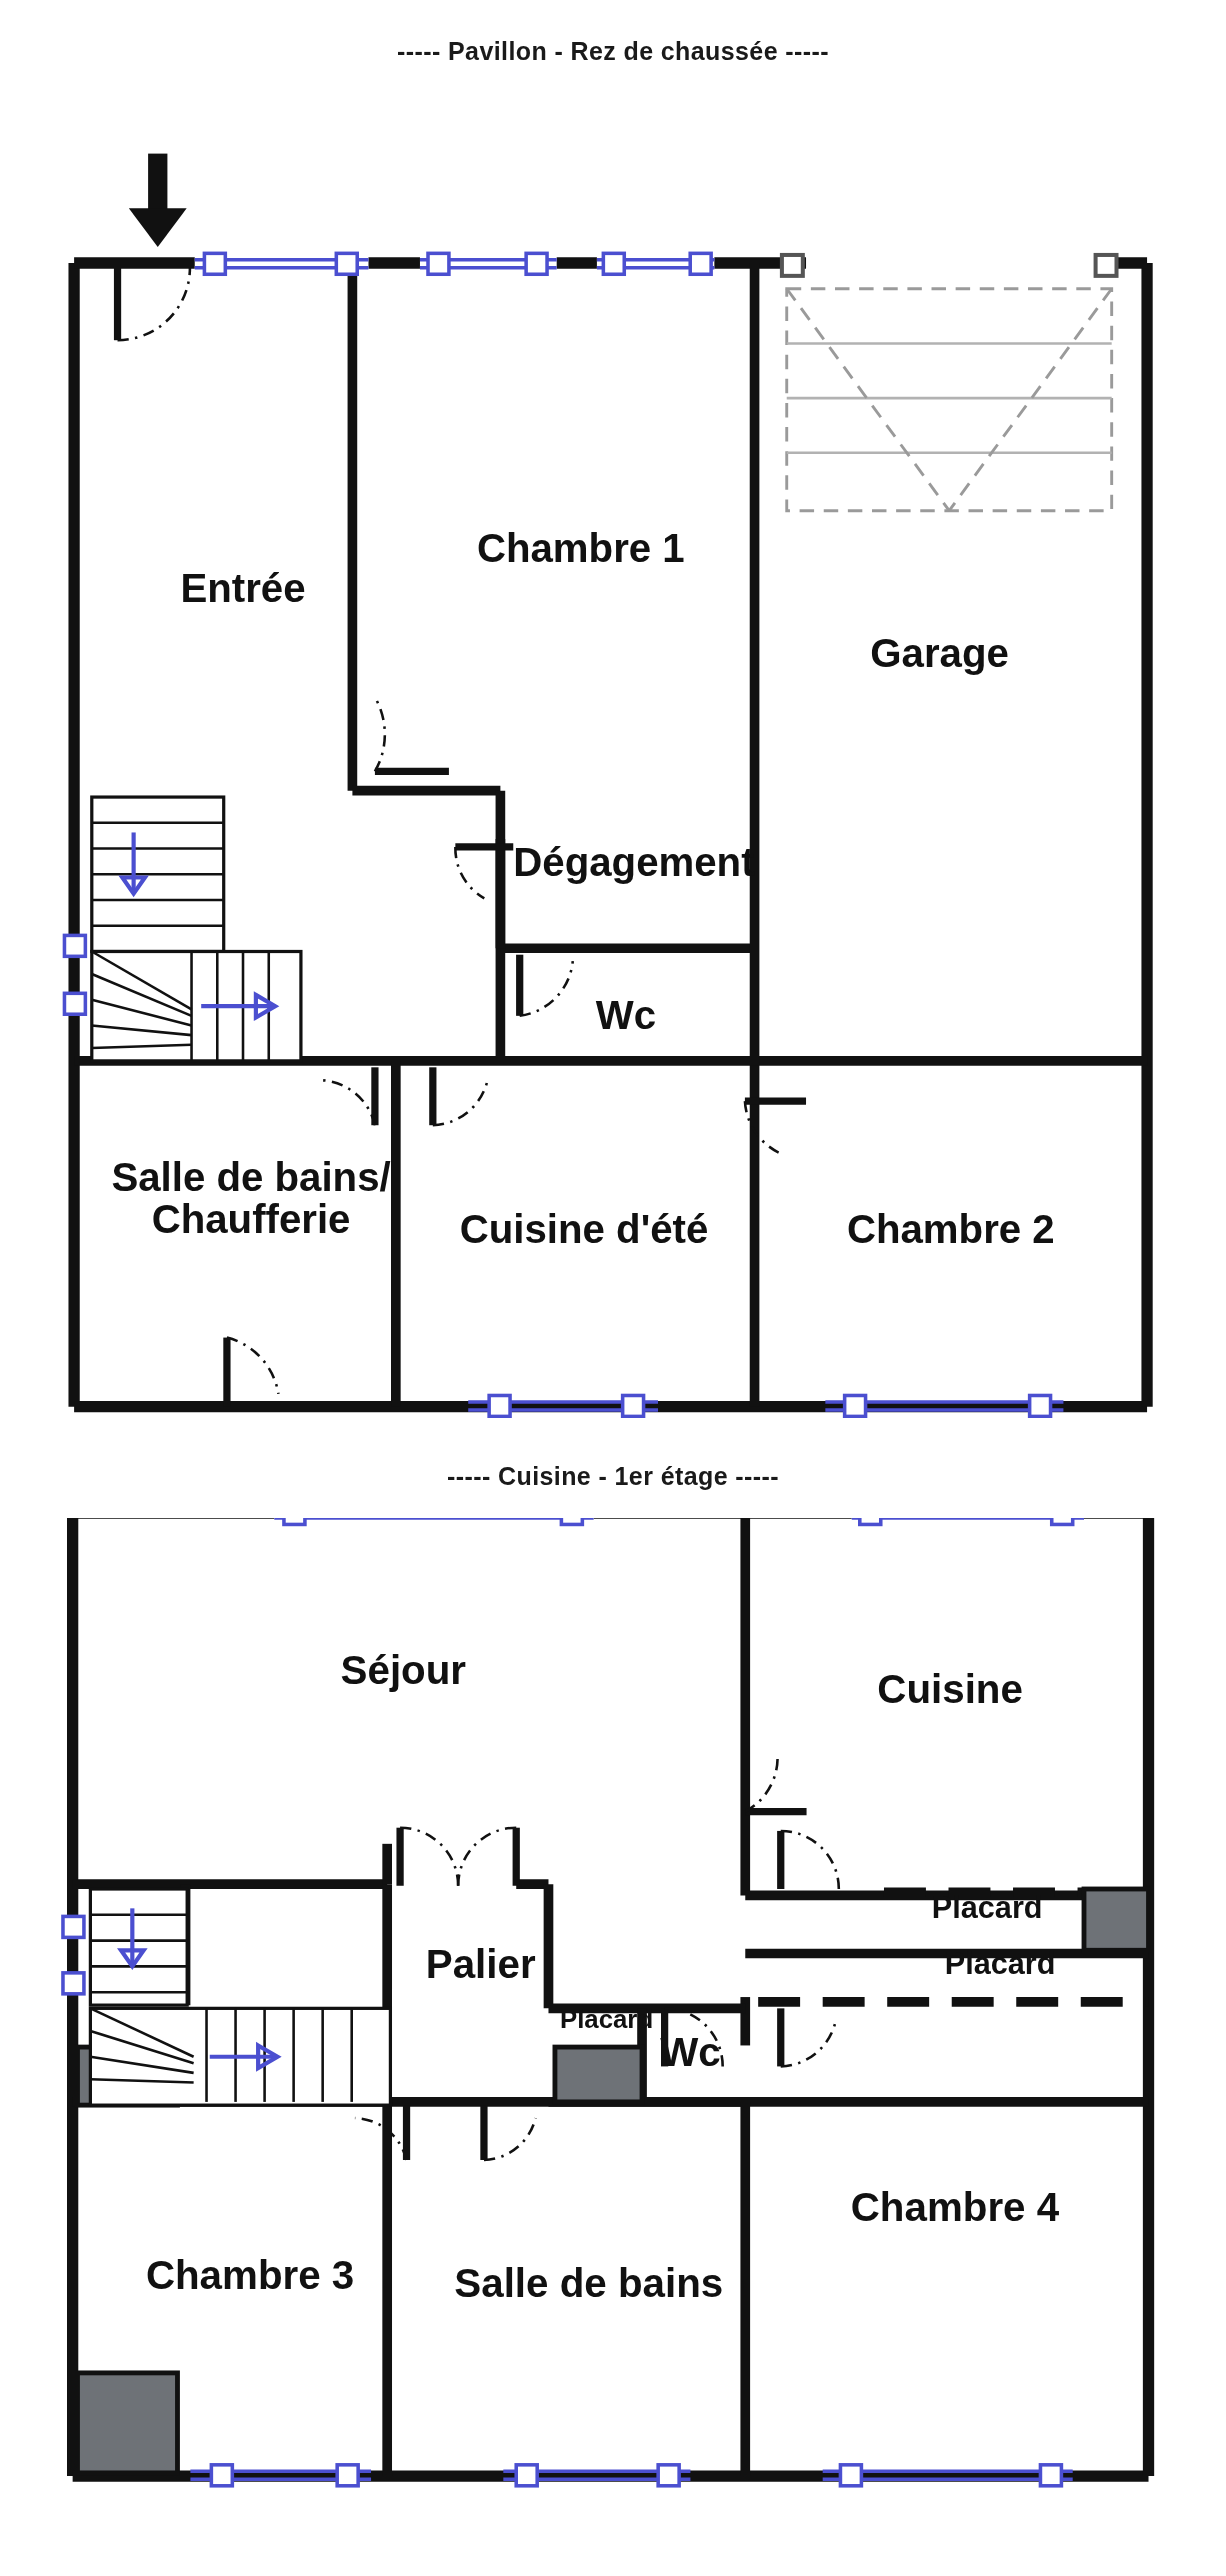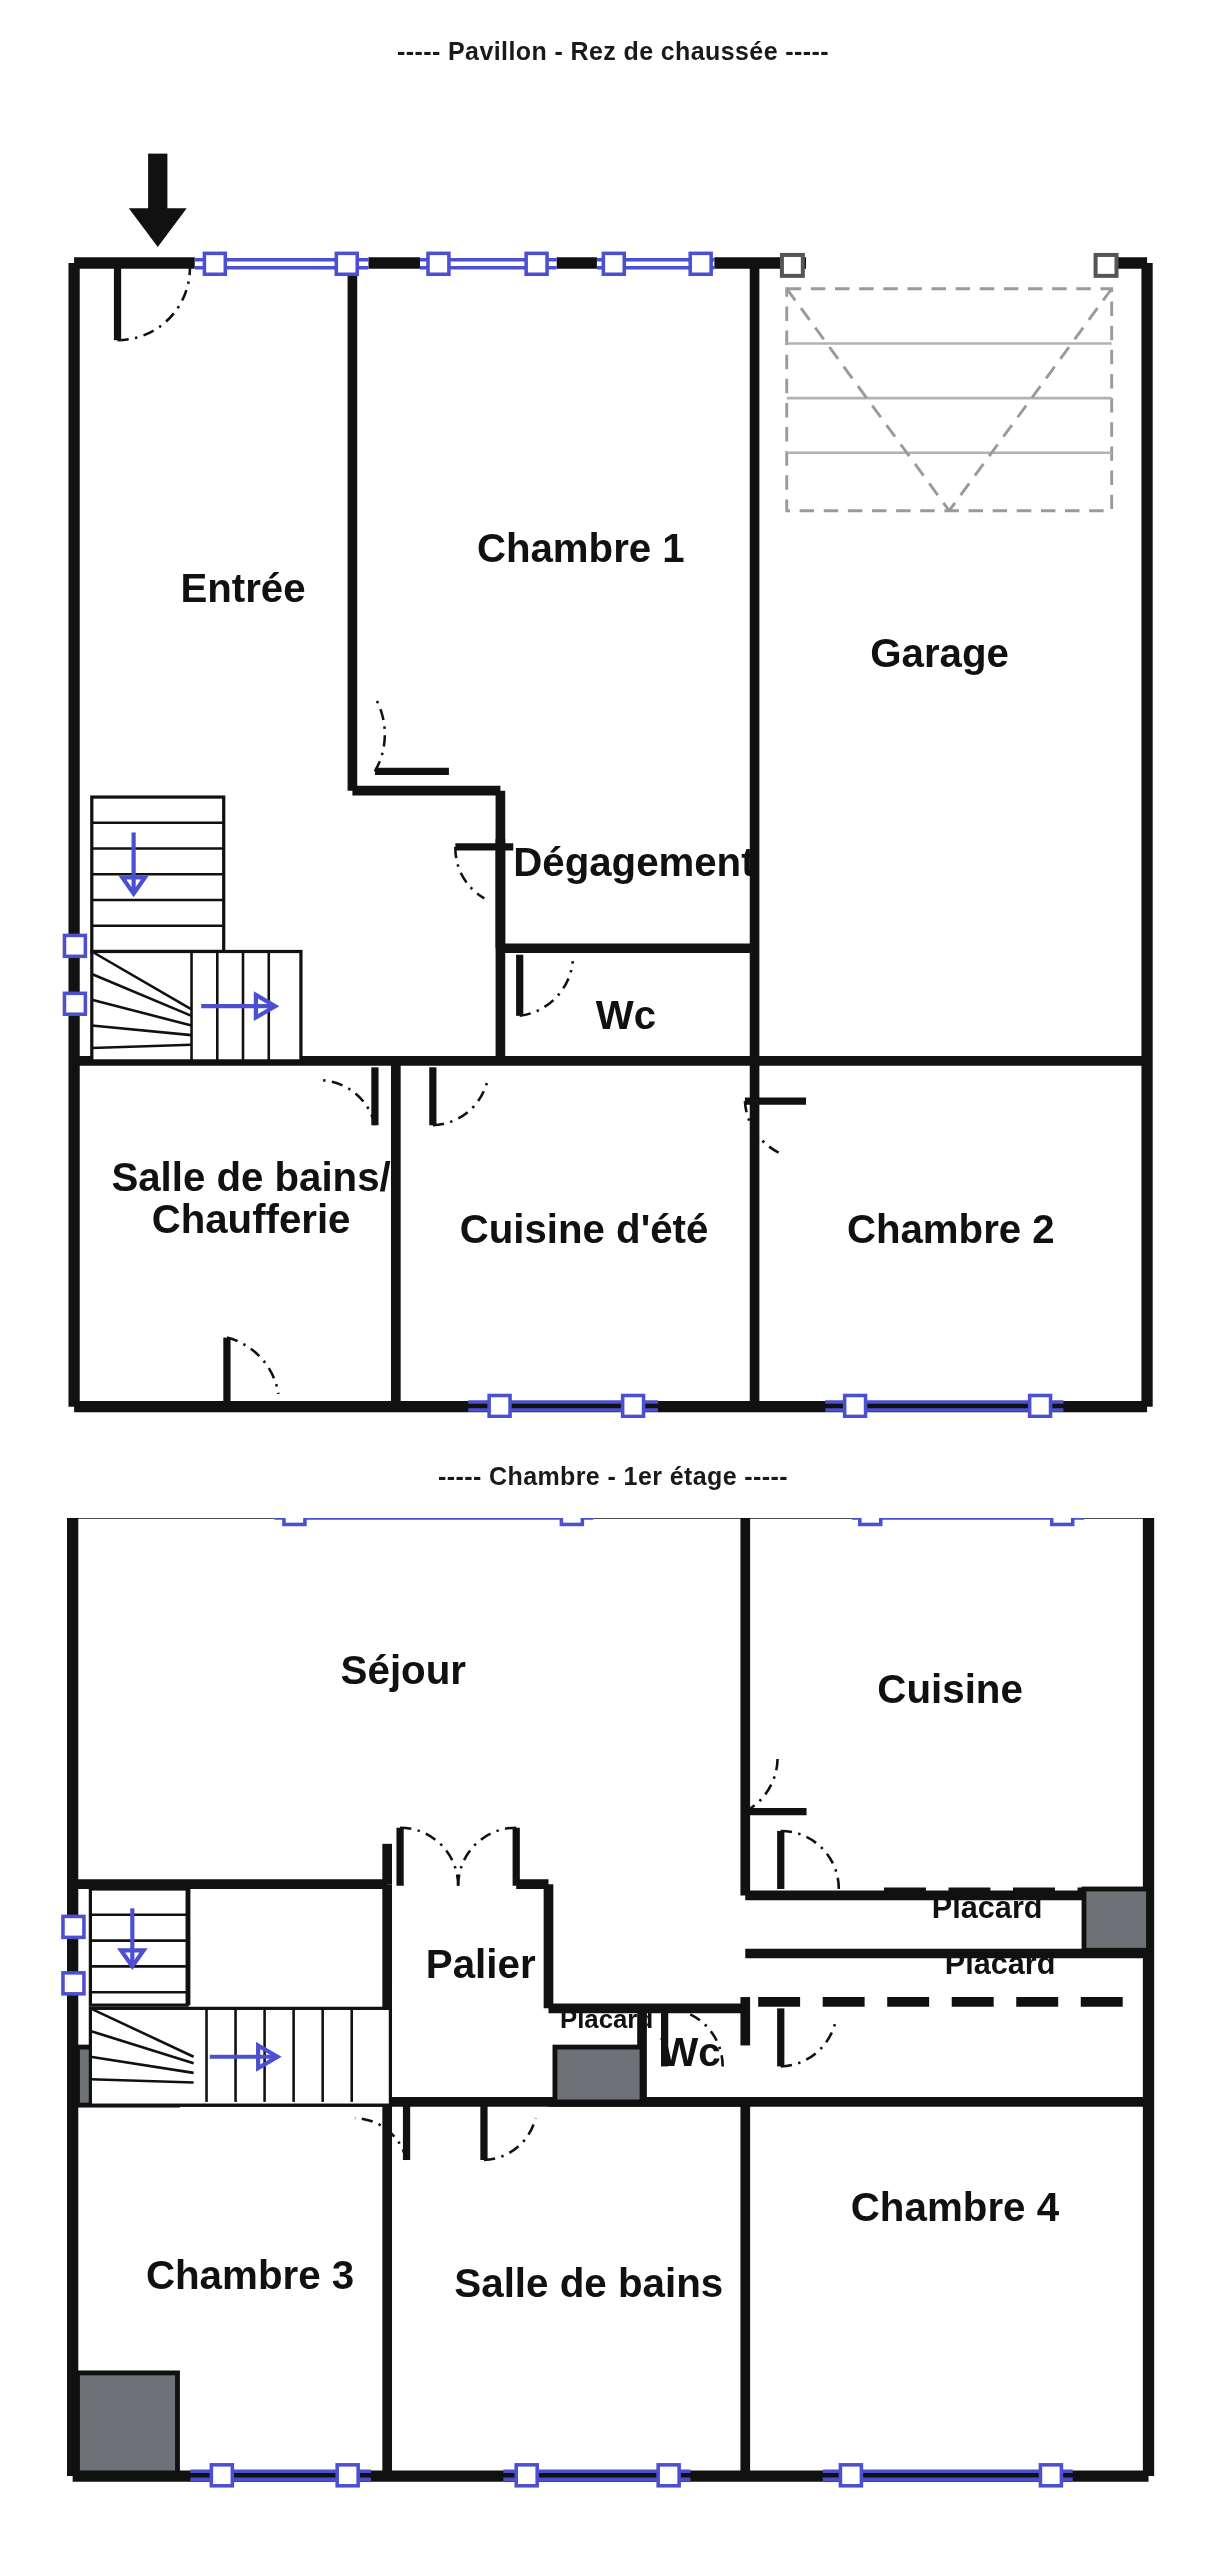--- a/index.html
+++ b/index.html
@@ -255,21 +255,21 @@
     <text class="room-label" x="360" y="278">Chambre 1</text>
     <text class="room-label" x="583" y="343">Garage</text>
     <text class="room-label" x="393" y="473">Dégagement</text>
     <text class="room-label" x="388" y="568">Wc</text>
     <text class="room-label" x="155" y="669">Salle de bains/</text>
     <text class="room-label" x="155" y="695">Chaufferie</text>
     <text class="room-label" x="362" y="701">Cuisine d'été</text>
     <text class="room-label" x="590" y="701">Chambre 2</text>
   </svg>
 
-  <div class="plan-title" id="title-first">-----  Chambre - 1er étage  -----</div>
+  <div class="plan-title" id="title-first">-----  Cuisine - 1er étage  -----</div>
 
   <svg class="floor" id="floor-first" width="1226" height="1042" viewBox="0 0 760 646">
 
     <g transform="translate(0,-958)">
 
       <g>
         <path class="wall wall-thick" d="M45,955 L45,1552"></path>
         <path class="wall wall-thick" d="M45,1552 L712,1552"></path>
         <path class="wall wall-thick" d="M712,955 L712,1552"></path>
         <path class="wall wall-thick" d="M45,955 L170,955"></path>

